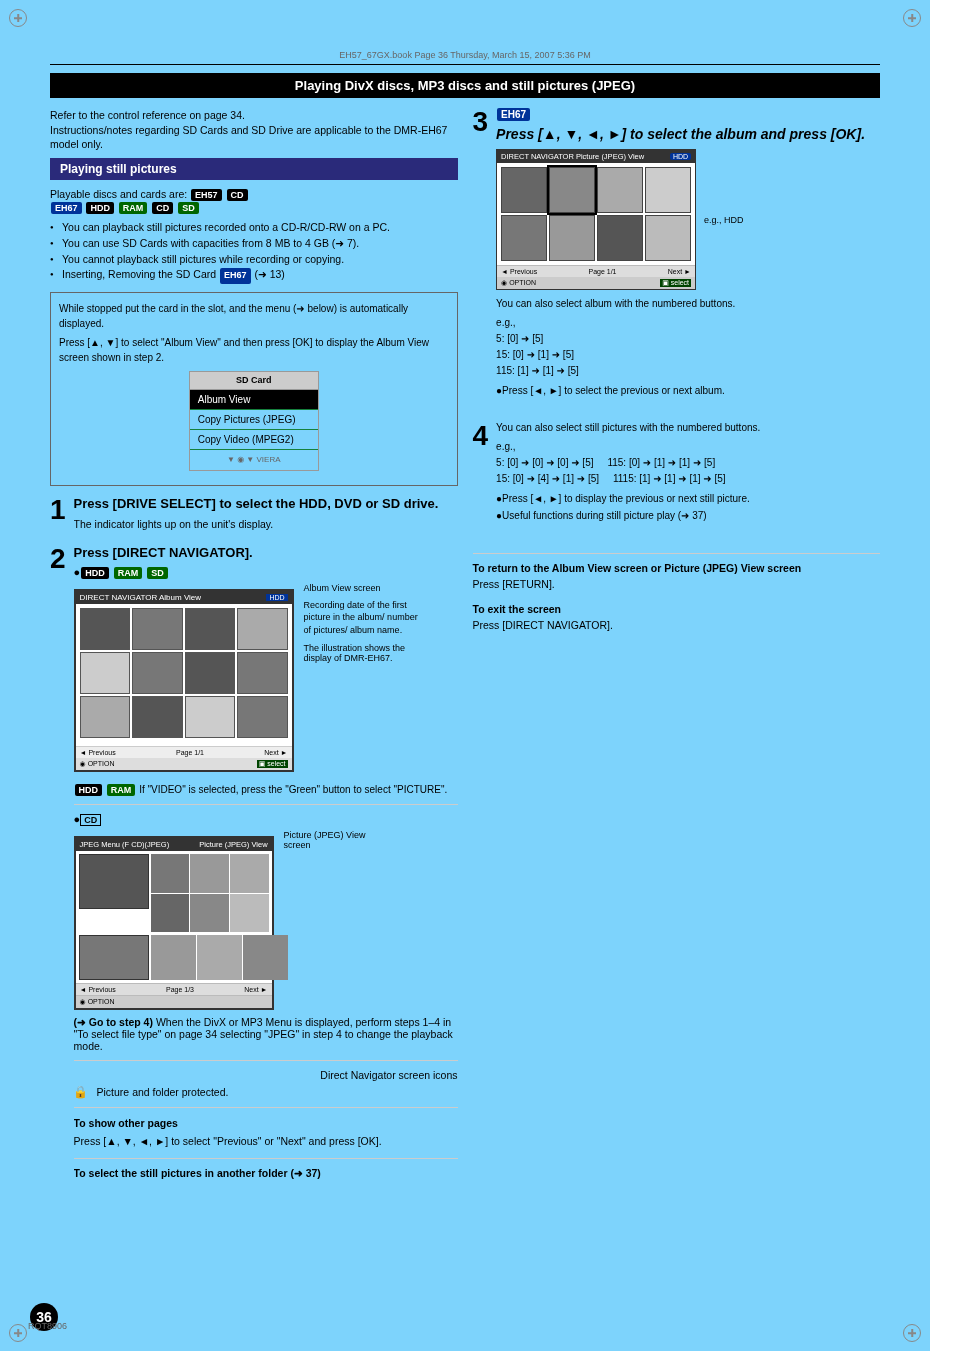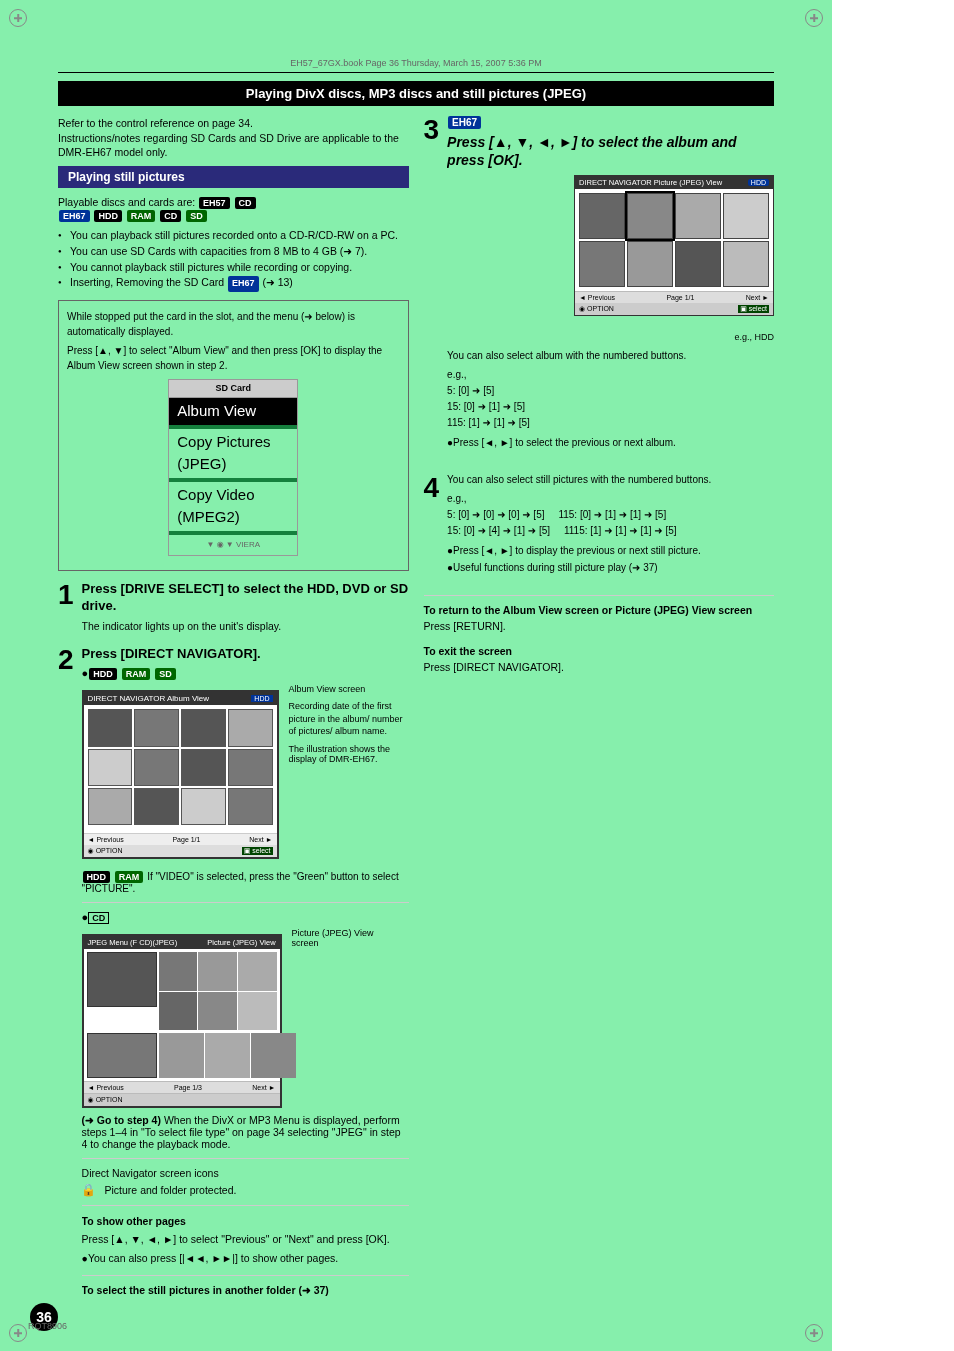--- a/index.html
+++ b/index.html
@@ -7,24 +7,24 @@
       width: 954px;
       min-height: 1351px;
       background: #fff;
       font-family: Arial, Helvetica, sans-serif;
       font-size: 11px;
       color: #000;
       position: relative;
     }
 
     .page-container {
-      width: 832px;
+      width: 930px;
       min-height: 1351px;
-      background: #86efac;
-      padding: 28px;
+      background: #7dd3fc;
+      padding: 20px;
       position: relative;
     }
 
     
     .corner-mark {
       position: absolute;
       width: 20px;
       height: 20px;
       display: flex;
       align-items: center;
@@ -184,22 +184,22 @@
     .sd-menu-title {
       background: #ccc;
       text-align: center;
       padding: 2px;
       font-size: 9px;
       font-weight: bold;
       border-bottom: 1px solid #999;
     }
     .sd-menu-item {
       padding: 2px 8px;
-      border-bottom: 4px solid #15803d;
-      font-size: 15px;
+      border-bottom: 1px solid #15803d;
+      font-size: 10px;
     }
     .sd-menu-item.selected {
       background: #000;
       color: #fff;
     }
 
     
     .step {
       margin-bottom: 12px;
     }
@@ -358,21 +358,21 @@
       margin-bottom: 6px;
       line-height: 1.6;
     }
 
     .press-arrow {
       font-size: 10px;
       margin-bottom: 6px;
     }
 
     .bottom-info {
-      margin-top: 16px;
+      margin-top: 26px;
     }
 
     .bottom-section {
       margin-bottom: 10px;
     }
 
     .bottom-section-title {
       font-weight: bold;
       font-size: 10.5px;
       margin-bottom: 3px;
@@ -602,33 +602,32 @@
           </div>
 
           <div class="go-step4">
             <strong>(➜ Go to step 4)</strong>
             <span>When the DivX or MP3 Menu is displayed, perform steps 1–4 in "To select file type" on page 34 selecting "JPEG" in step 4 to change the playback mode.</span>
           </div>
 
           <hr class="section-divider">
 
           <div class="direct-nav-icons">
-            <div style="margin-bottom:4px;">Direct Navigator screen icons</div>
+            <div style="margin-bottom:4px;text-align:right;">Direct Navigator screen icons</div>
             <div class="icon-row">
               <span class="lock-icon">🔒</span>
               <span>Picture and folder protected.</span>
             </div>
           </div>
 
           <hr class="section-divider">
 
           <div class="to-show-pages">
             <div class="bold-heading">To show other pages</div>
             <div style="margin-bottom:3px;">Press [▲, ▼, ◄, ►] to select "Previous" or "Next" and press [OK].</div>
-            <div>●You can also press [|◄◄, ►►|] to show other pages.</div>
           </div>
 
           <hr class="section-divider">
 
           <div class="bold-heading">To select the still pictures in another folder (➜ 37)</div>
 
         </div>
         <div class="step-clear"></div>
       </div>
 
@@ -636,21 +635,21 @@
 
     <div class="right-col">
 
       <div class="step" style="margin-bottom:20px;">
         <div class="right-step-number">3</div>
         <div class="right-step-content">
           <span class="badge badge-blue" style="font-size:10px; margin-bottom:4px; display:inline-block;">EH67</span>
           <div class="right-step-title">Press [▲, ▼, ◄, ►] to select the album and press [OK].</div>
 
           
-          <div style="display:flex; gap:16px; align-items:flex-end; margin-bottom:8px;flex-direction:column;">
+          <div style="display:flex; gap:8px; align-items:center; margin-bottom:8px;">
             <div style="border:1.5px solid #333; width:200px; font-size:8px; background:#fff;">
               <div style="background:#333; color:#fff; padding:2px 4px; display:flex; justify-content:space-between; align-items:center; font-size:7.5px;">
                 <span>DIRECT NAVIGATOR   Picture (JPEG) View</span>
                 <span style="background:#003399;color:#fff;padding:0 3px;font-size:7px;border-radius:2px;">HDD</span>
               </div>
               <div style="display:grid; grid-template-columns:repeat(4,1fr); gap:2px; padding:4px;">
                 <div style="background:#666; aspect-ratio:1; border:1px solid #444;"></div>
                 <div style="background:#888; aspect-ratio:1; border:1px solid #444; outline:2px solid #000;"></div>
                 <div style="background:#aaa; aspect-ratio:1; border:1px solid #444;"></div>
                 <div style="background:#ccc; aspect-ratio:1; border:1px solid #444;"></div>

